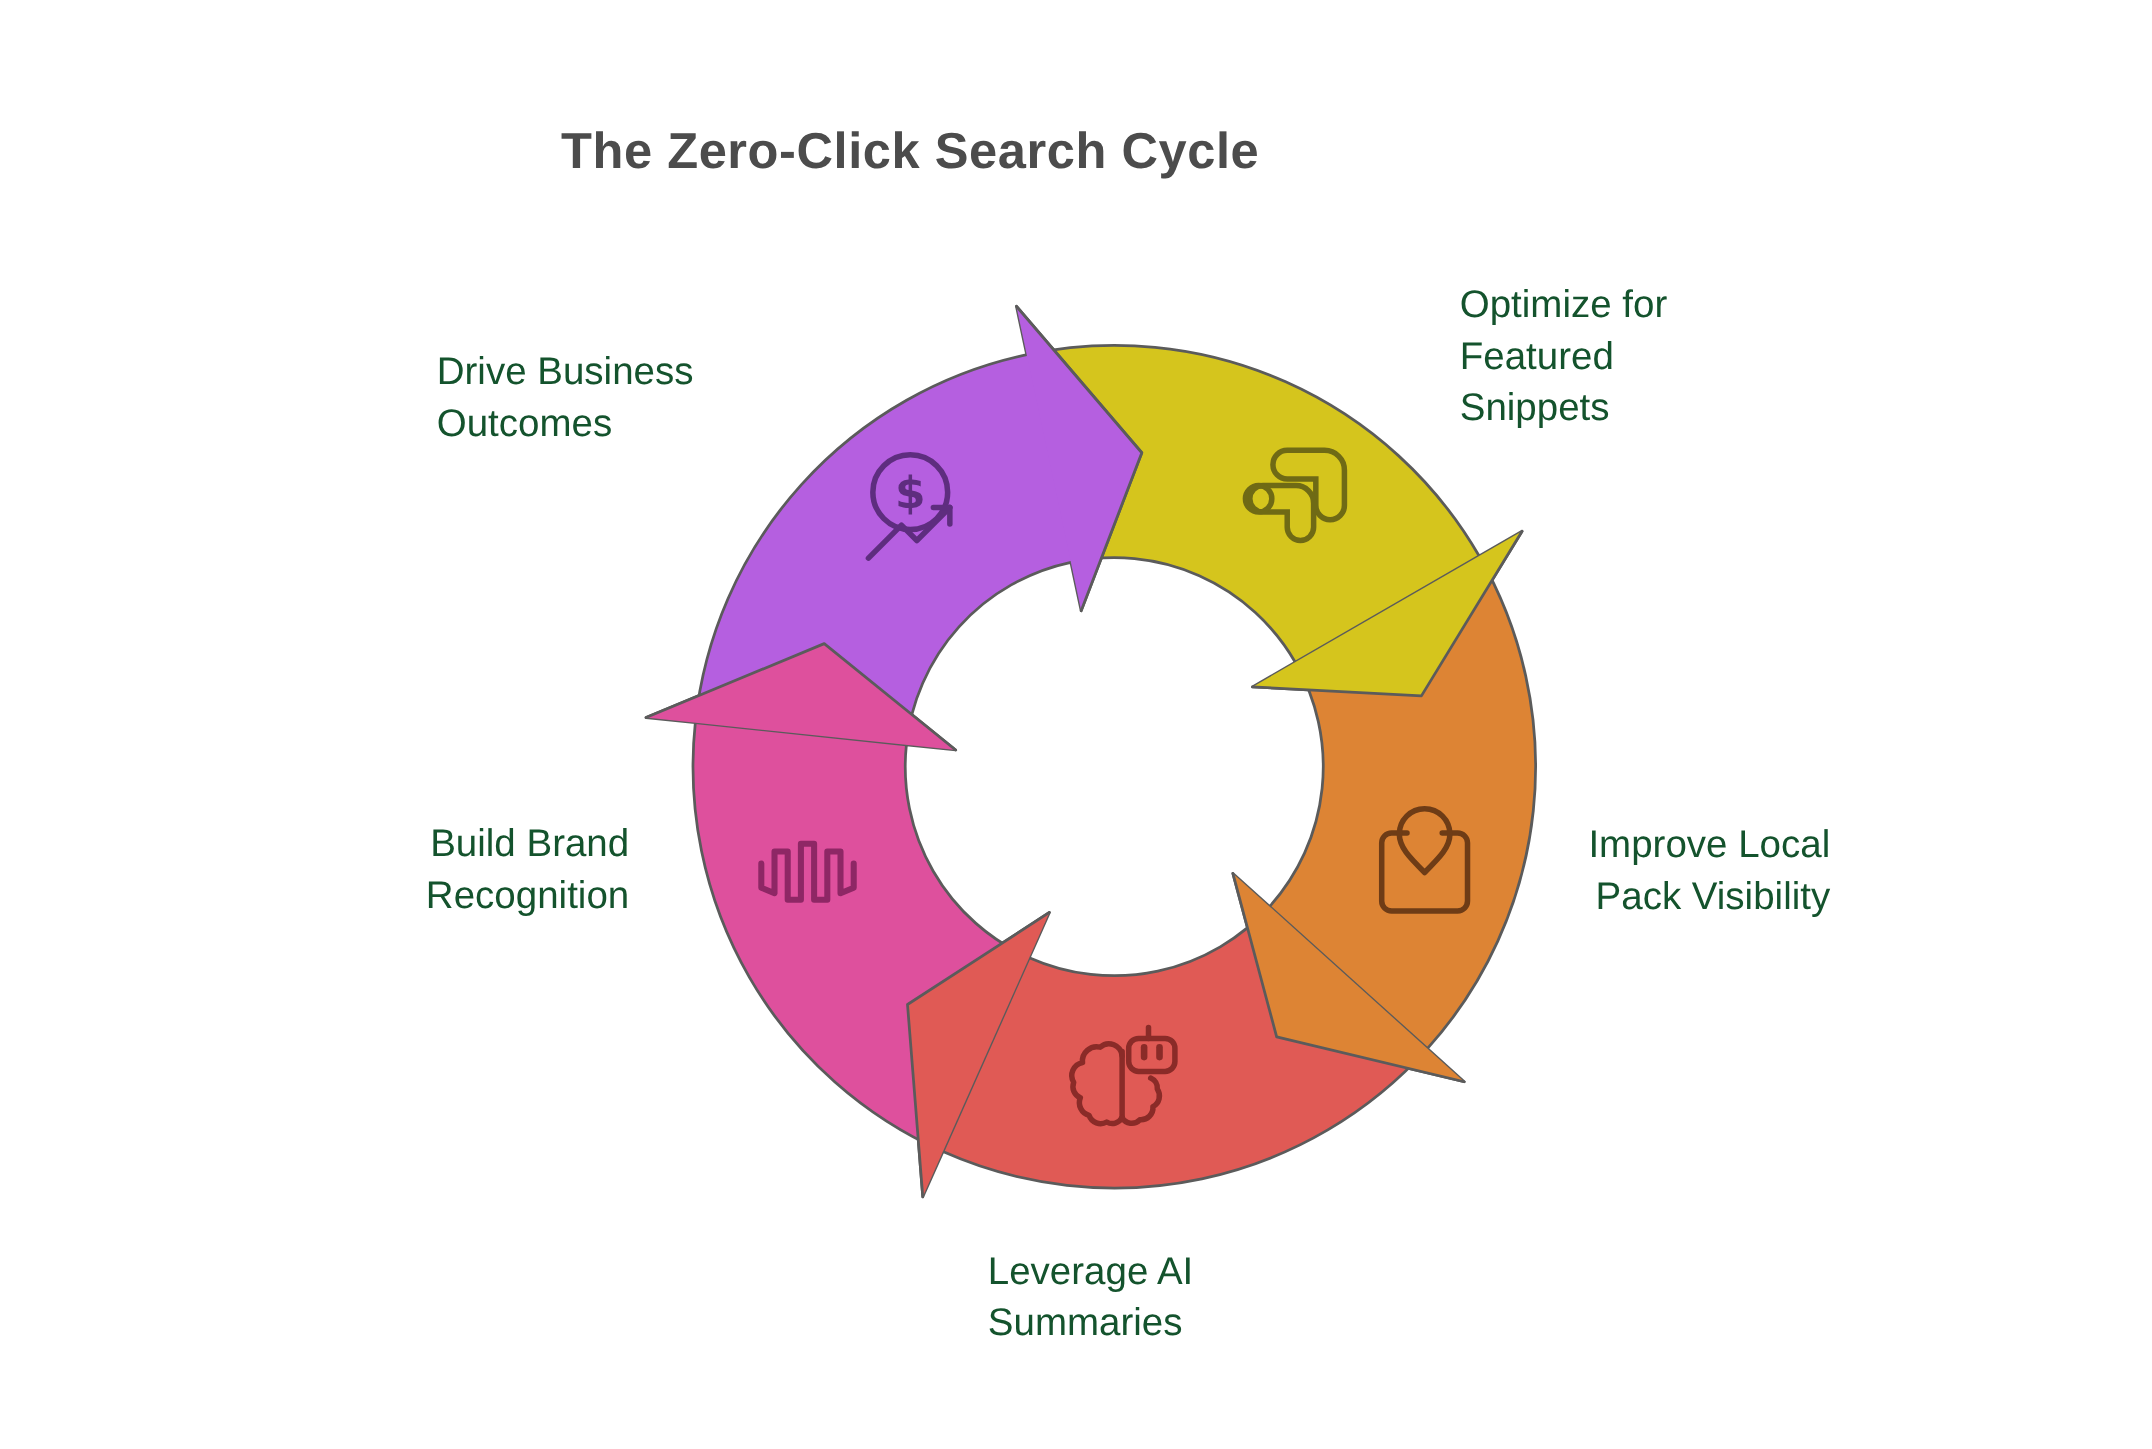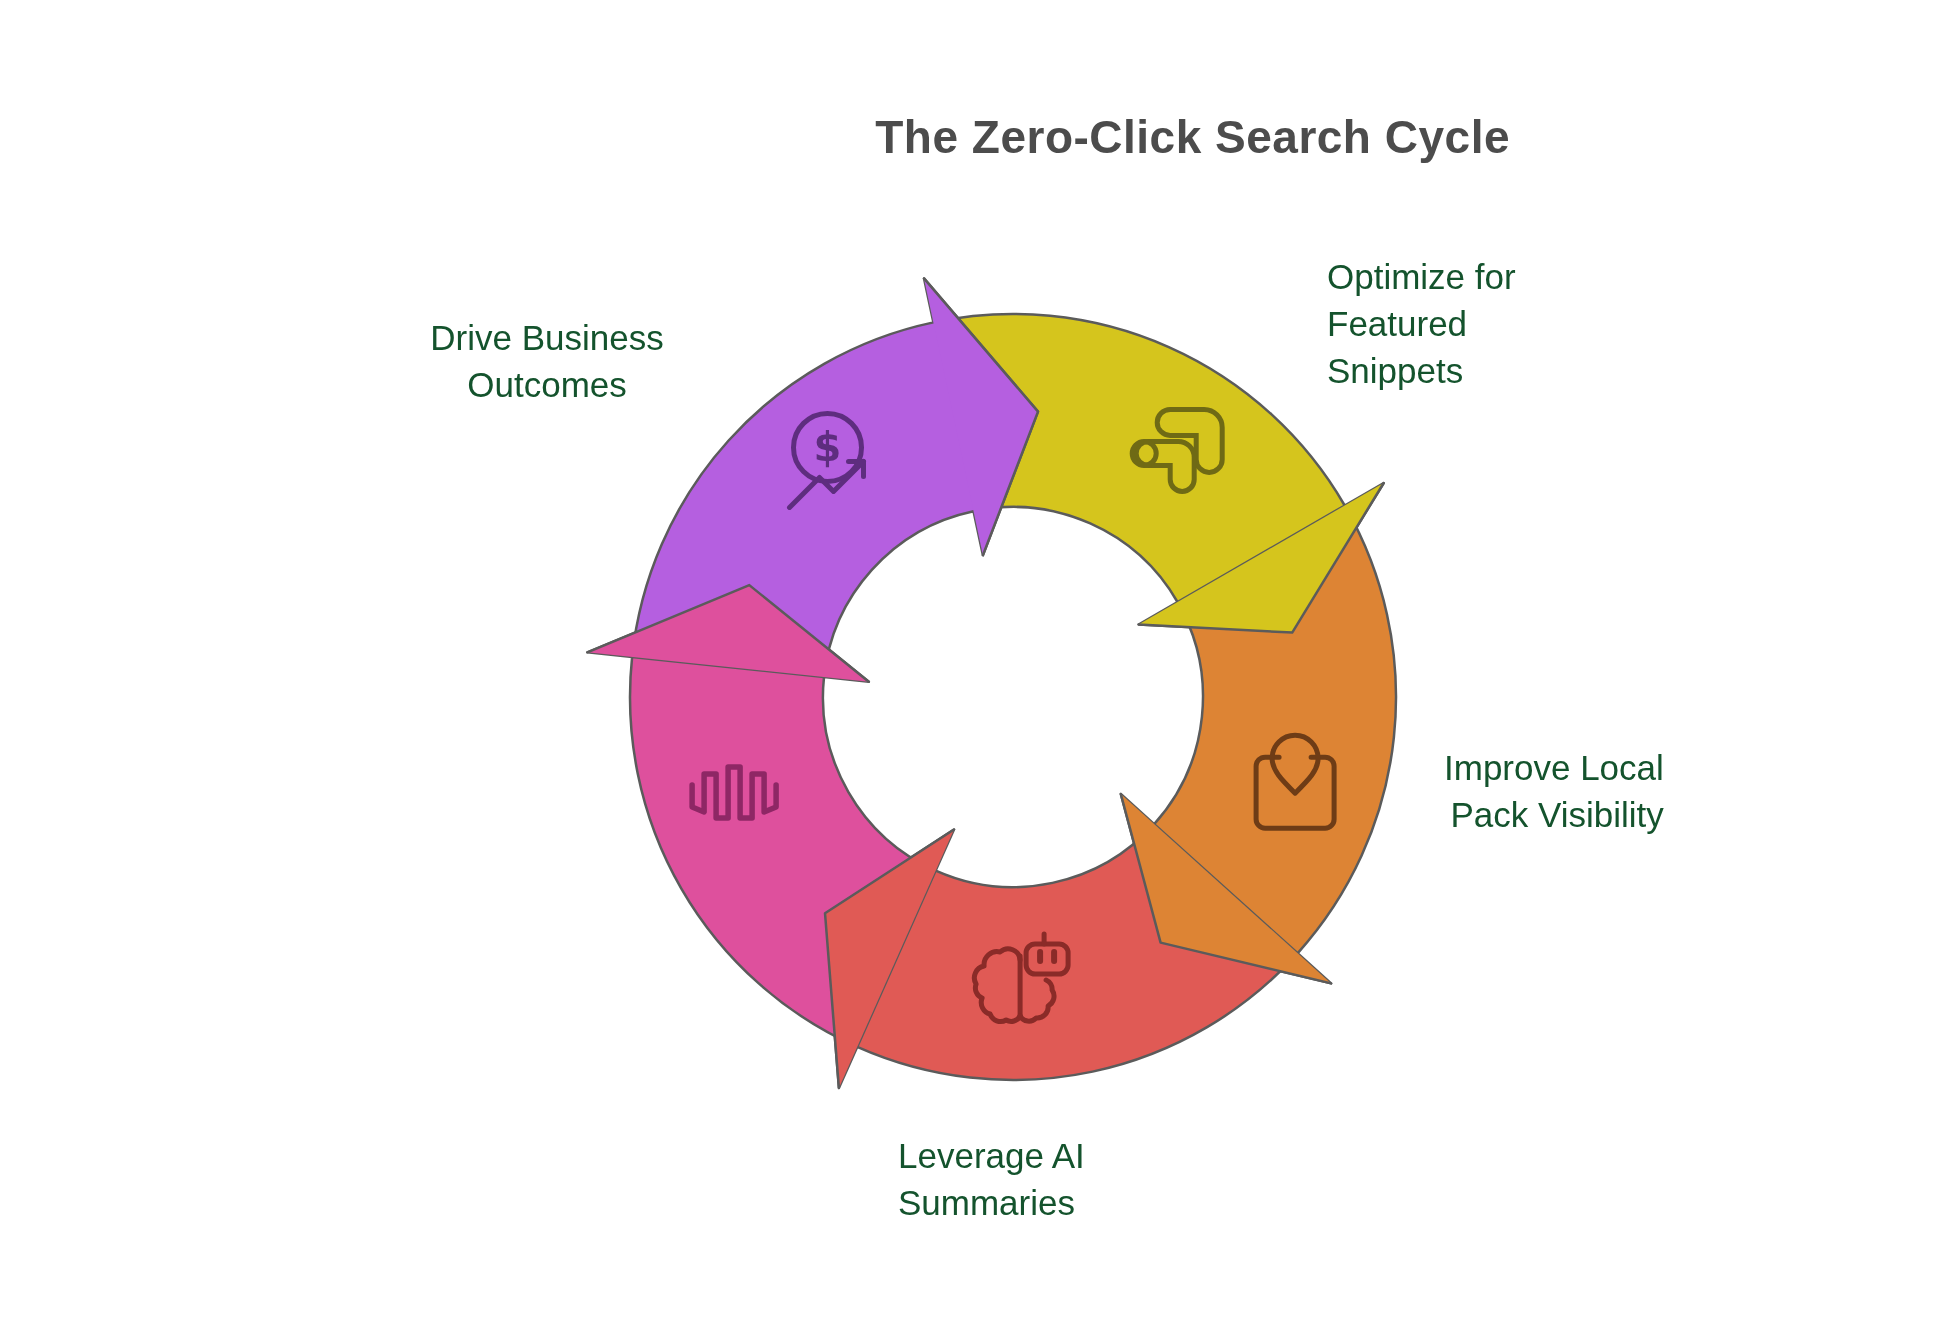--- a/index.html
+++ b/index.html
@@ -7,37 +7,37 @@
     position:relative;
     width:1956px;height:1317px;
     background:#ffffff;
     overflow:hidden;
     font-family:"Liberation Sans", sans-serif;
   }
   #cycle-svg{position:absolute;left:0;top:0;}
   .title{
     position:absolute;
     left:510px;top:110px;width:1000px;
-    text-align:right;
+    text-align:left;
     font-size:46px;font-weight:700;
     color:#4c4c4c;
     letter-spacing:0.5px;
   }
   .step-label{
     position:absolute;
     font-size:35px;font-weight:400;
     line-height:47px;
     color:#14532d;
     white-space:pre-line;
   }
   .label-optimize{left:1327px;top:253px;text-align:left;}
   .label-improve {left:1444px;top:744px;text-align:right;}
   .label-leverage{left:898px; top:1132px;text-align:left;}
   .label-build   {left:272px; top:743px;width:300px;text-align:right;}
-  .label-drive   {left:397px; top:314px;width:300px;text-align:center;}
+  .label-drive   {left:397px; top:314px;width:300px;text-align:left;}
 </style>
 </head>
 <body>
 
 <div id="canvas">
   <div class="title">The Zero-Click Search Cycle</div>
 
   <svg id="cycle-svg" width="1956" height="1317" viewBox="0 0 1956 1317">
       <path d="M 933.4 322.4 A 383 383 0 0 1 1344.7 505.5 L 1383.7 483.0 L 1292.2 632.6 L 1138.6 624.5 L 1177.5 602.0 A 190 190 0 0 0 973.5 511.2 Z" fill="#d5c51d" stroke="#5b5b5b" stroke-width="2.5" stroke-linejoin="round"></path>
       <path d="M 1344.7 505.5 A 383 383 0 0 1 1297.6 953.3 L 1331.1 983.4 L 1160.6 942.6 L 1120.8 794.0 L 1154.2 824.1 A 190 190 0 0 0 1177.5 602.0 Z" fill="#dd8434" stroke="#5b5b5b" stroke-width="2.5" stroke-linejoin="round"></path>
@@ -80,15 +80,17 @@
       </g>
     </svg>
 
   <div class="step-label label-optimize">Optimize for
 Featured
 Snippets</div>
   <div class="step-label label-improve">Improve Local
 Pack Visibility</div>
   <div class="step-label label-leverage">Leverage AI
 Summaries</div>
+  <div class="step-label label-build">Build Brand
+Recognition</div>
   <div class="step-label label-drive">Drive Business
 Outcomes</div>
 </div>
 
 </body></html>

